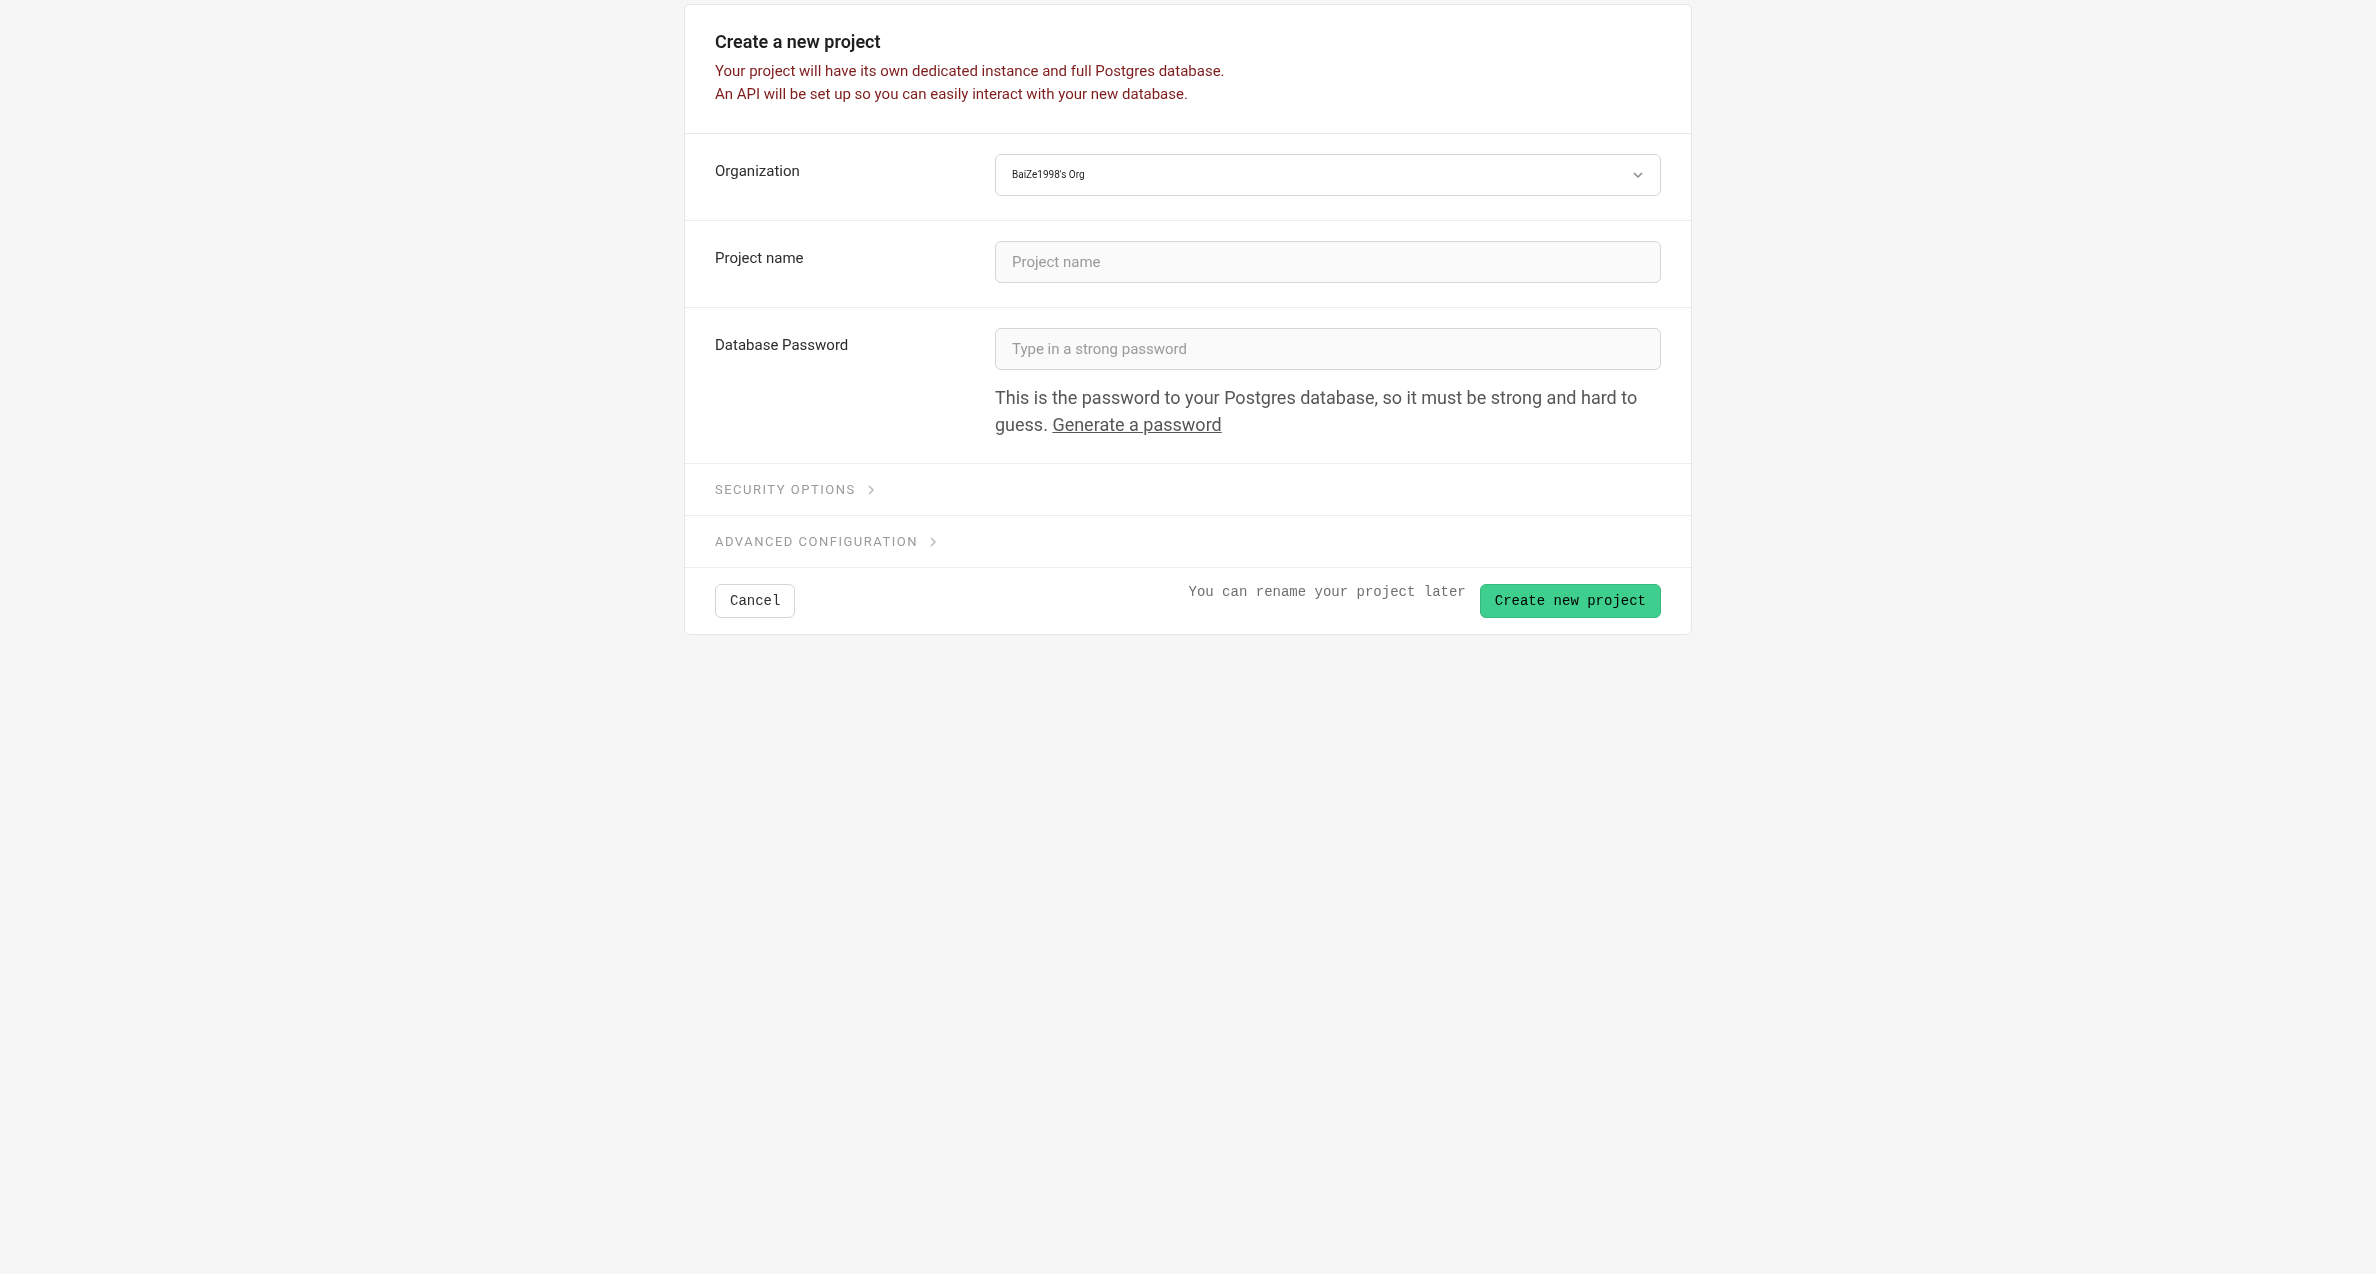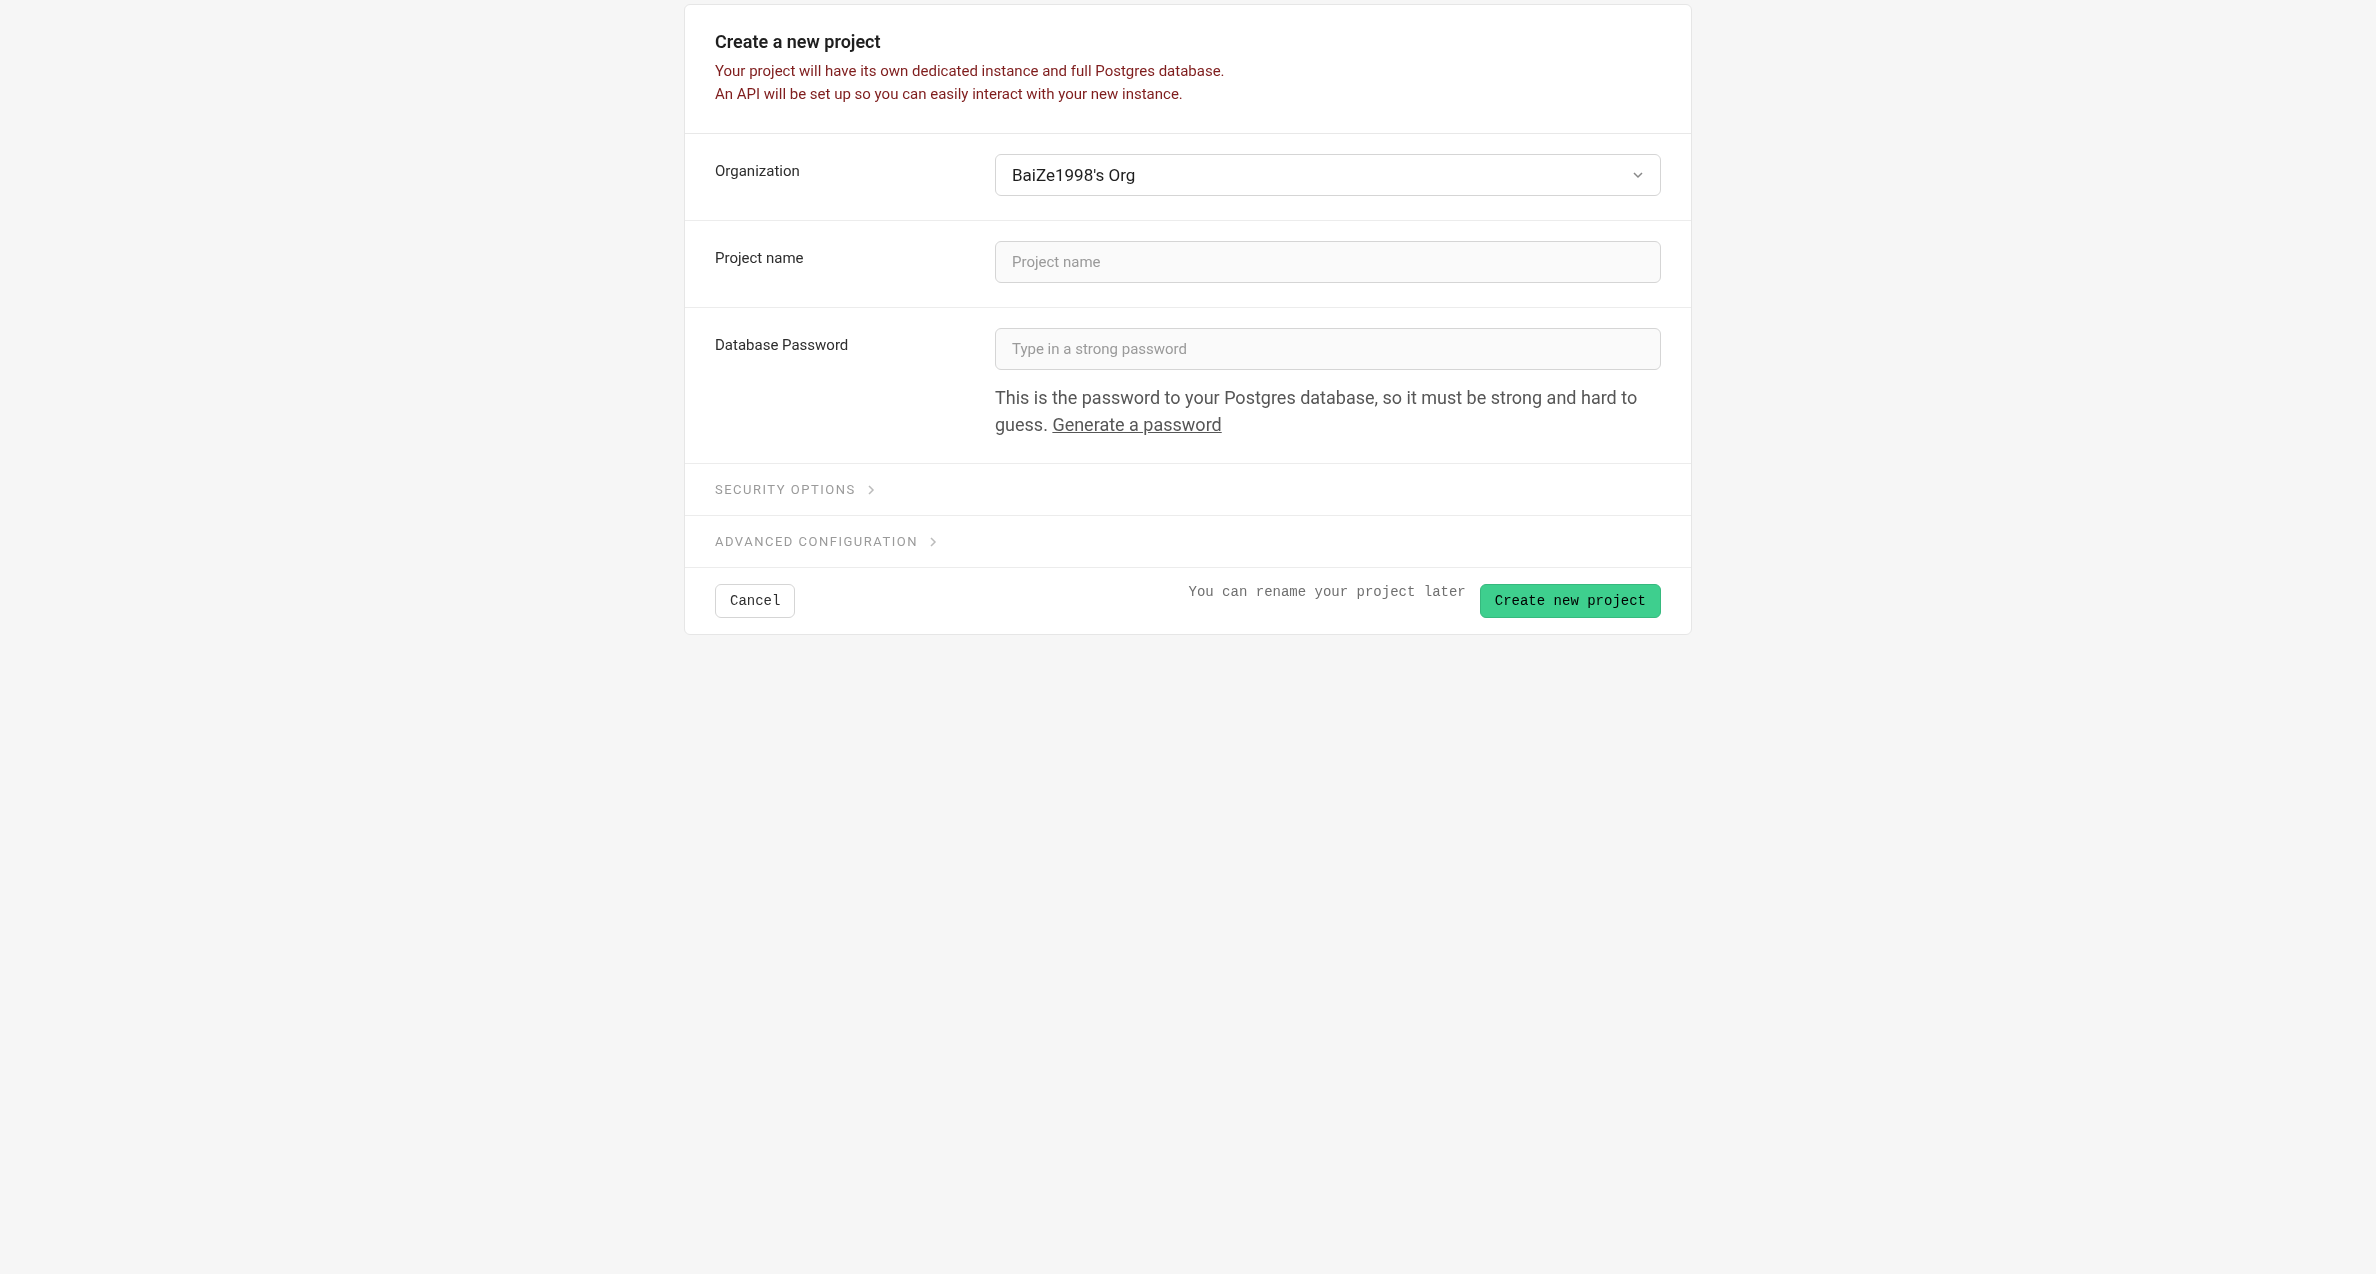--- a/index.html
+++ b/index.html
@@ -65,21 +65,21 @@
 
     .select-box {
       width: 100%;
       height: 42px;
       border: 1px solid #d5d5d5;
       border-radius: 6px;
       background: #ffffff;
       display: flex;
       align-items: center;
       padding: 0 40px 0 16px;
-      font-size: 17px;
+      font-size: 10px;
       color: #1f1f1f;
       cursor: pointer;
       position: relative;
     }
 
     .select-box.with-flag {
       padding-left: 16px;
     }
 
     .chevron {
@@ -222,21 +222,21 @@
   </style>
 </head>
 <body>
 
 <div class="card">
 
   <div class="card-header">
     <div class="card-title">Create a new project</div>
     <div class="card-sub">
       <span>Your project will have its own dedicated instance and full Postgres database.</span><br>
-      <span>An API will be set up so you can easily interact with your new instance.</span>
+      <span>An API will be set up so you can easily interact with your new database.</span>
     </div>
   </div>
 
   <div class="row">
     <div class="row-label">Organization</div>
     <div class="row-control">
       <div class="select-box">
         <span>BaiZe1998's Org</span>
         <span class="chevron">
           <svg viewBox="0 0 12 12" fill="none" stroke="currentColor" stroke-width="1.5">

